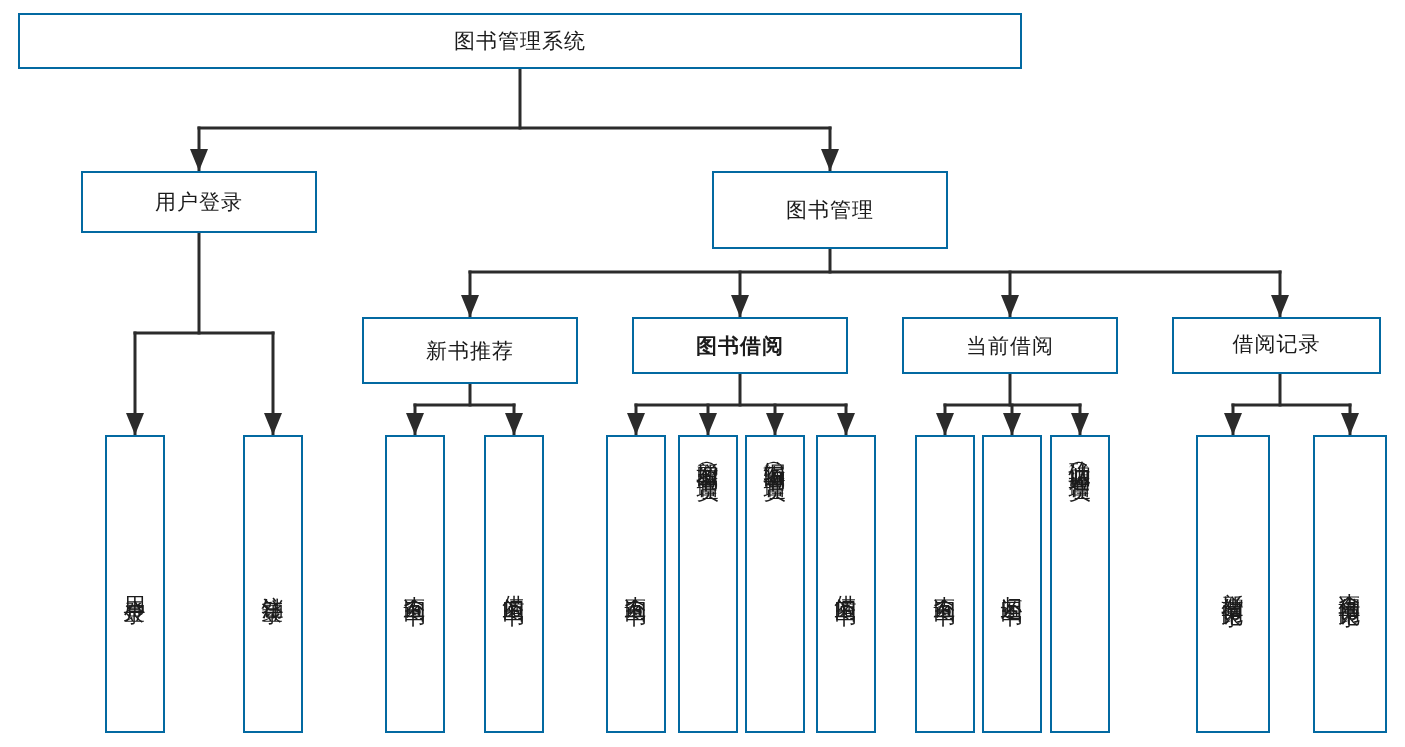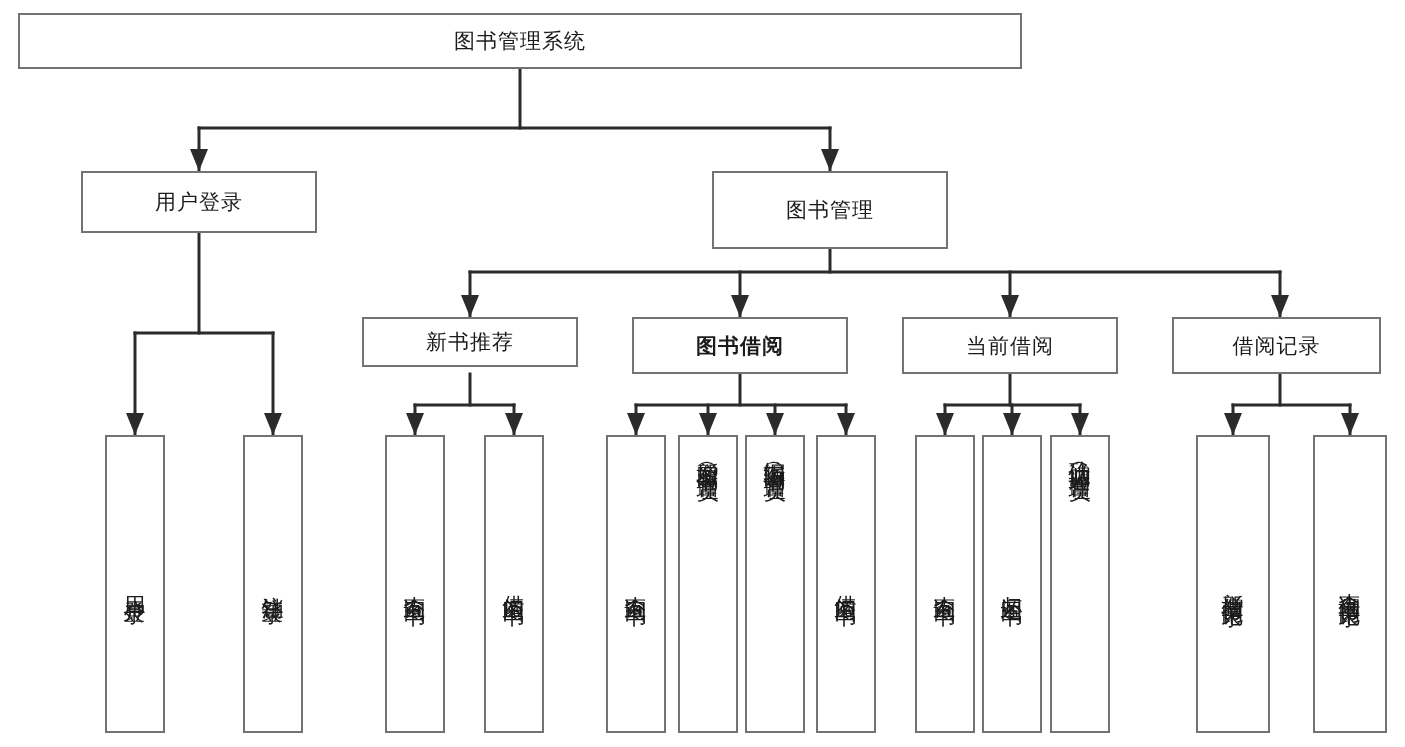--- a/index.html
+++ b/index.html
@@ -23,21 +23,21 @@
     position: absolute;
     left: 0;
     top: 0;
     width: 1405px;
     height: 747px;
     pointer-events: none;
   }
   .node {
     position: absolute;
     box-sizing: border-box;
-    border: 2px solid #737373;
+    border: 2px solid #0369a1;
     background: #ffffff;
     display: flex;
     align-items: center;
     justify-content: center;
     color: #1b1b1b;
   }
   .node.horiz .label {
     font-size: 21px;
     letter-spacing: 1px;
     line-height: 1.2;
@@ -134,30 +134,30 @@
     <span class="label">图书管理系统</span>
   </div>
 
   <div class="node horiz" style="left: 81px; top: 171px; width: 236px; height: 62px;">
     <span class="label">用户登录</span>
   </div>
   <div class="node horiz" style="left: 712px; top: 171px; width: 236px; height: 78px;">
     <span class="label">图书管理</span>
   </div>
 
-  <div class="node horiz" style="left: 362px; top: 317px; width: 216px; height: 50px;">
+  <div class="node horiz" style="left: 362px; top: 317px; width: 216px; height: 67px;">
     <span class="label">新书推荐</span>
   </div>
   <div class="node horiz" style="left: 632px; top: 317px; width: 216px; height: 57px; font-weight: bold;">
     <span class="label">图书借阅</span>
   </div>
   <div class="node horiz" style="left: 902px; top: 317px; width: 216px; height: 57px;">
     <span class="label">当前借阅</span>
   </div>
-  <div class="node horiz" style="left: 1172px; top: 317px; width: 209px; height: 57px;">
+  <div class="node horiz" style="left: 1172px; top: 317px; width: 209px; height: 57px; font-family: Liberation Mono, monospace;">
     <span class="label">借阅记录</span>
   </div>
 
   <div class="node vert centered" style="left: 105px; top: 435px; width: 60px; height: 298px;">
     <span class="label">用户登录</span>
   </div>
   <div class="node vert centered" style="left: 243px; top: 435px; width: 60px; height: 298px;">
     <span class="label">注销登录</span>
   </div>
   <div class="node vert centered" style="left: 385px; top: 435px; width: 60px; height: 298px;">

